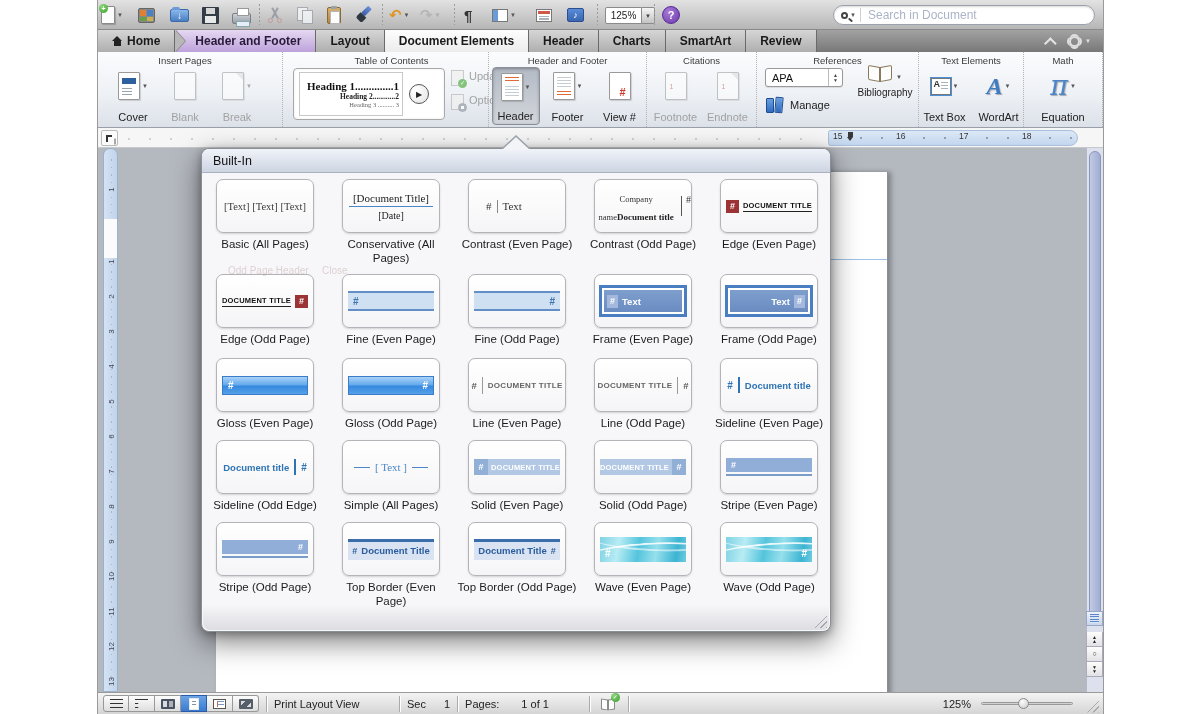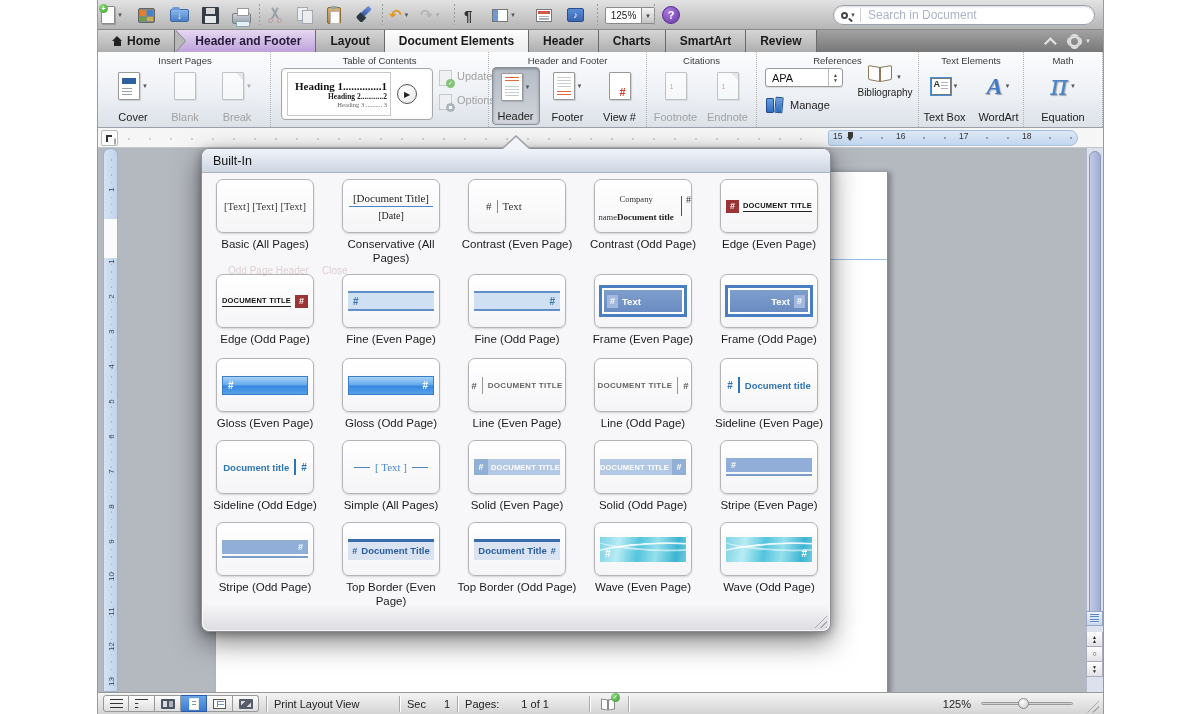--- a/index.html
+++ b/index.html
@@ -403,21 +403,21 @@
         <div class="rbtn disabled">
           <span class="iconrow">
                 <span class="pageico dim pi-fold"></span>
                 <span class="dd dis">▼</span>
               </span>
           <span class="lbl">Break</span>
         </div>
       </div>
     </div>
 
-    <div class="rgroup" style="left:172px;width:218px">
+    <div class="rgroup" style="left:184px;width:218px">
       <div class="glabel">Table of Contents</div>
       <div class="tocwrap">
         <div class="tocprev" id="toc-preview">
               <div class="l1">Heading 1..............1</div>
               <div class="l2">Heading 2............2</div>
               <div class="l3">Heading 3 .......... 3</div>
             </div>
         <div class="playbtn">▶</div>
       </div>
       <div class="tocside">

